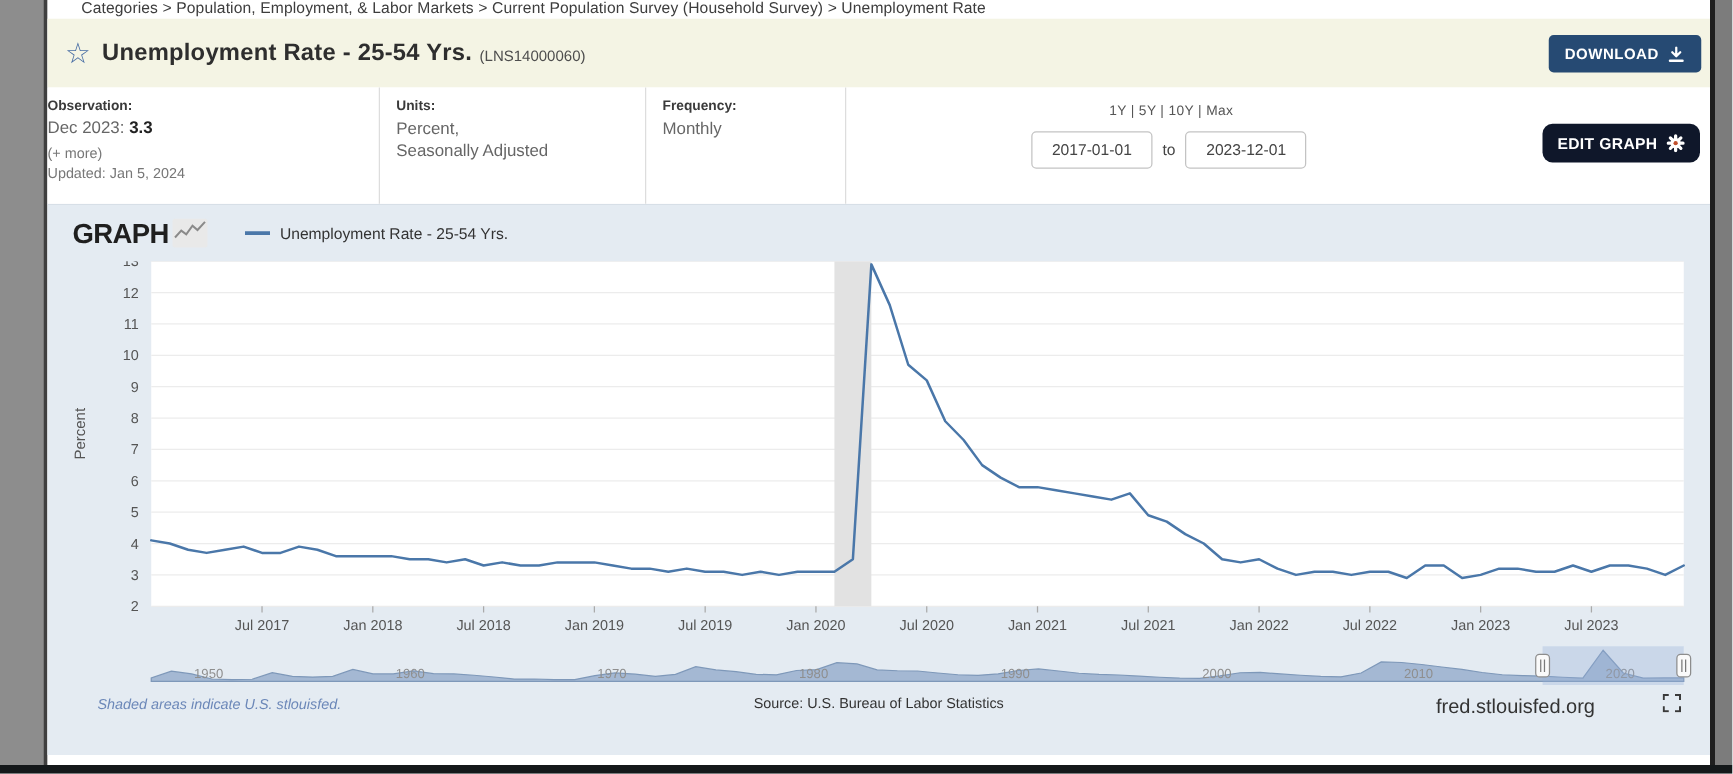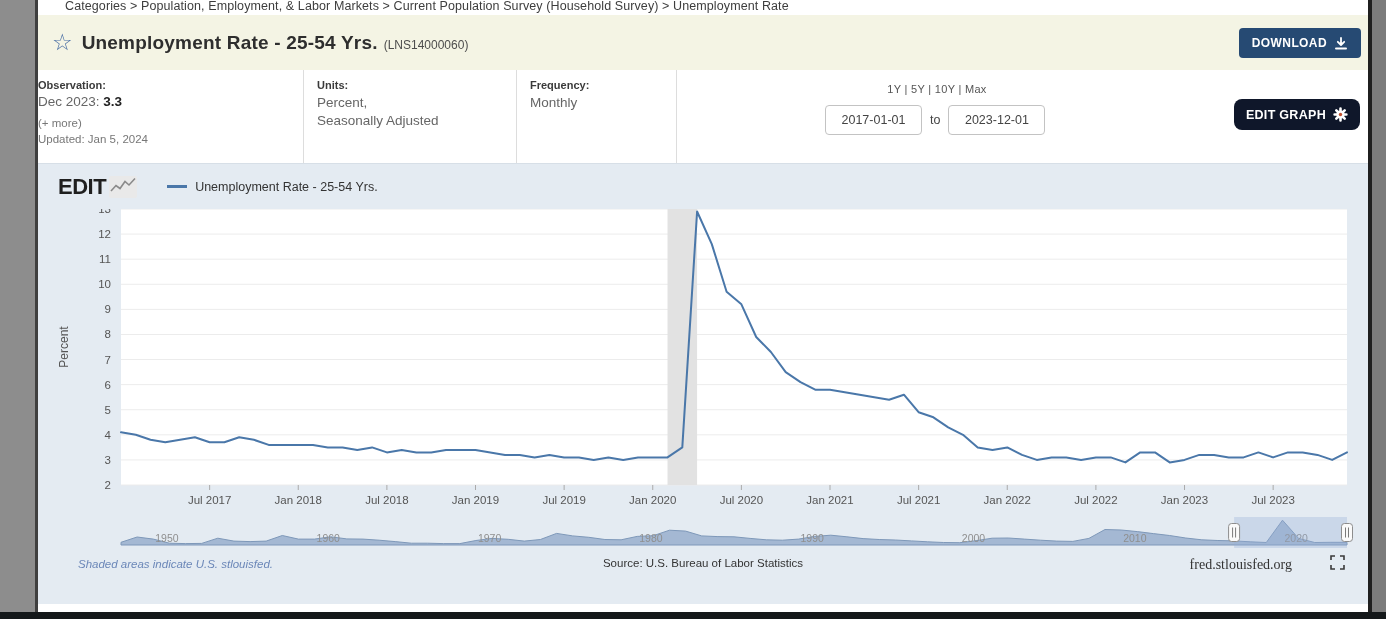--- a/index.html
+++ b/index.html
@@ -58,21 +58,21 @@
   .legend-swatch { width:20px; height:2.5px; background:#4a77a9; }
   .legend-label { font-size:12.5px; color:#333; }
 
   #chart-svg { display:block; }
 
   .graph-footer { height:32px; position:relative; margin-top:3px; }
   .recession-note { position:absolute; left:40px; top:6px; font-size:11.5px; font-style:italic;
     color:#6b87b8; }
   .source-note { position:absolute; left:0; right:0; top:5px; text-align:center; font-size:11.5px;
     color:#333; }
-  .site-note { position:absolute; right:76px; top:5px; font-size:14px; color:#333;font-family:Liberation Serif, serif; }
+  .site-note { position:absolute; right:92px; top:5px; font-size:16px; color:#333; }
   .fullscreen { position:absolute; right:23px; top:3px; cursor:pointer; }
 </style>
 </head>
 <body>
 
 <div class="frame">
   <div class="left-strip"></div>
 
   <div class="content">
 
@@ -134,21 +134,21 @@
               <circle cx="7.5" cy="7.5" r="1.7" fill="#c0502e"></circle>
             </svg>
           </span>
         </button>
       </div>
     </div>
 
     <div class="graph-panel">
       <div class="graph-header">
         <div class="fred-logo">
-          <span class="fred-text">EDIT</span>
+          <span class="fred-text">GRAPH</span>
           <span class="fred-squiggle">
             <svg width="26" height="16" viewBox="0 0 26 16">
               <path d="M1 14 L6 8.5 L10 11.5 L15 4.5 L19 8 L25 1.5" stroke="#8a8a8a" stroke-width="1.6" fill="none"></path>
             </svg>
           </span>
         </div>
         <div class="legend">
           <span class="legend-swatch"></span>
           <span class="legend-label">Unemployment Rate - 25-54 Yrs.</span>
         </div>

